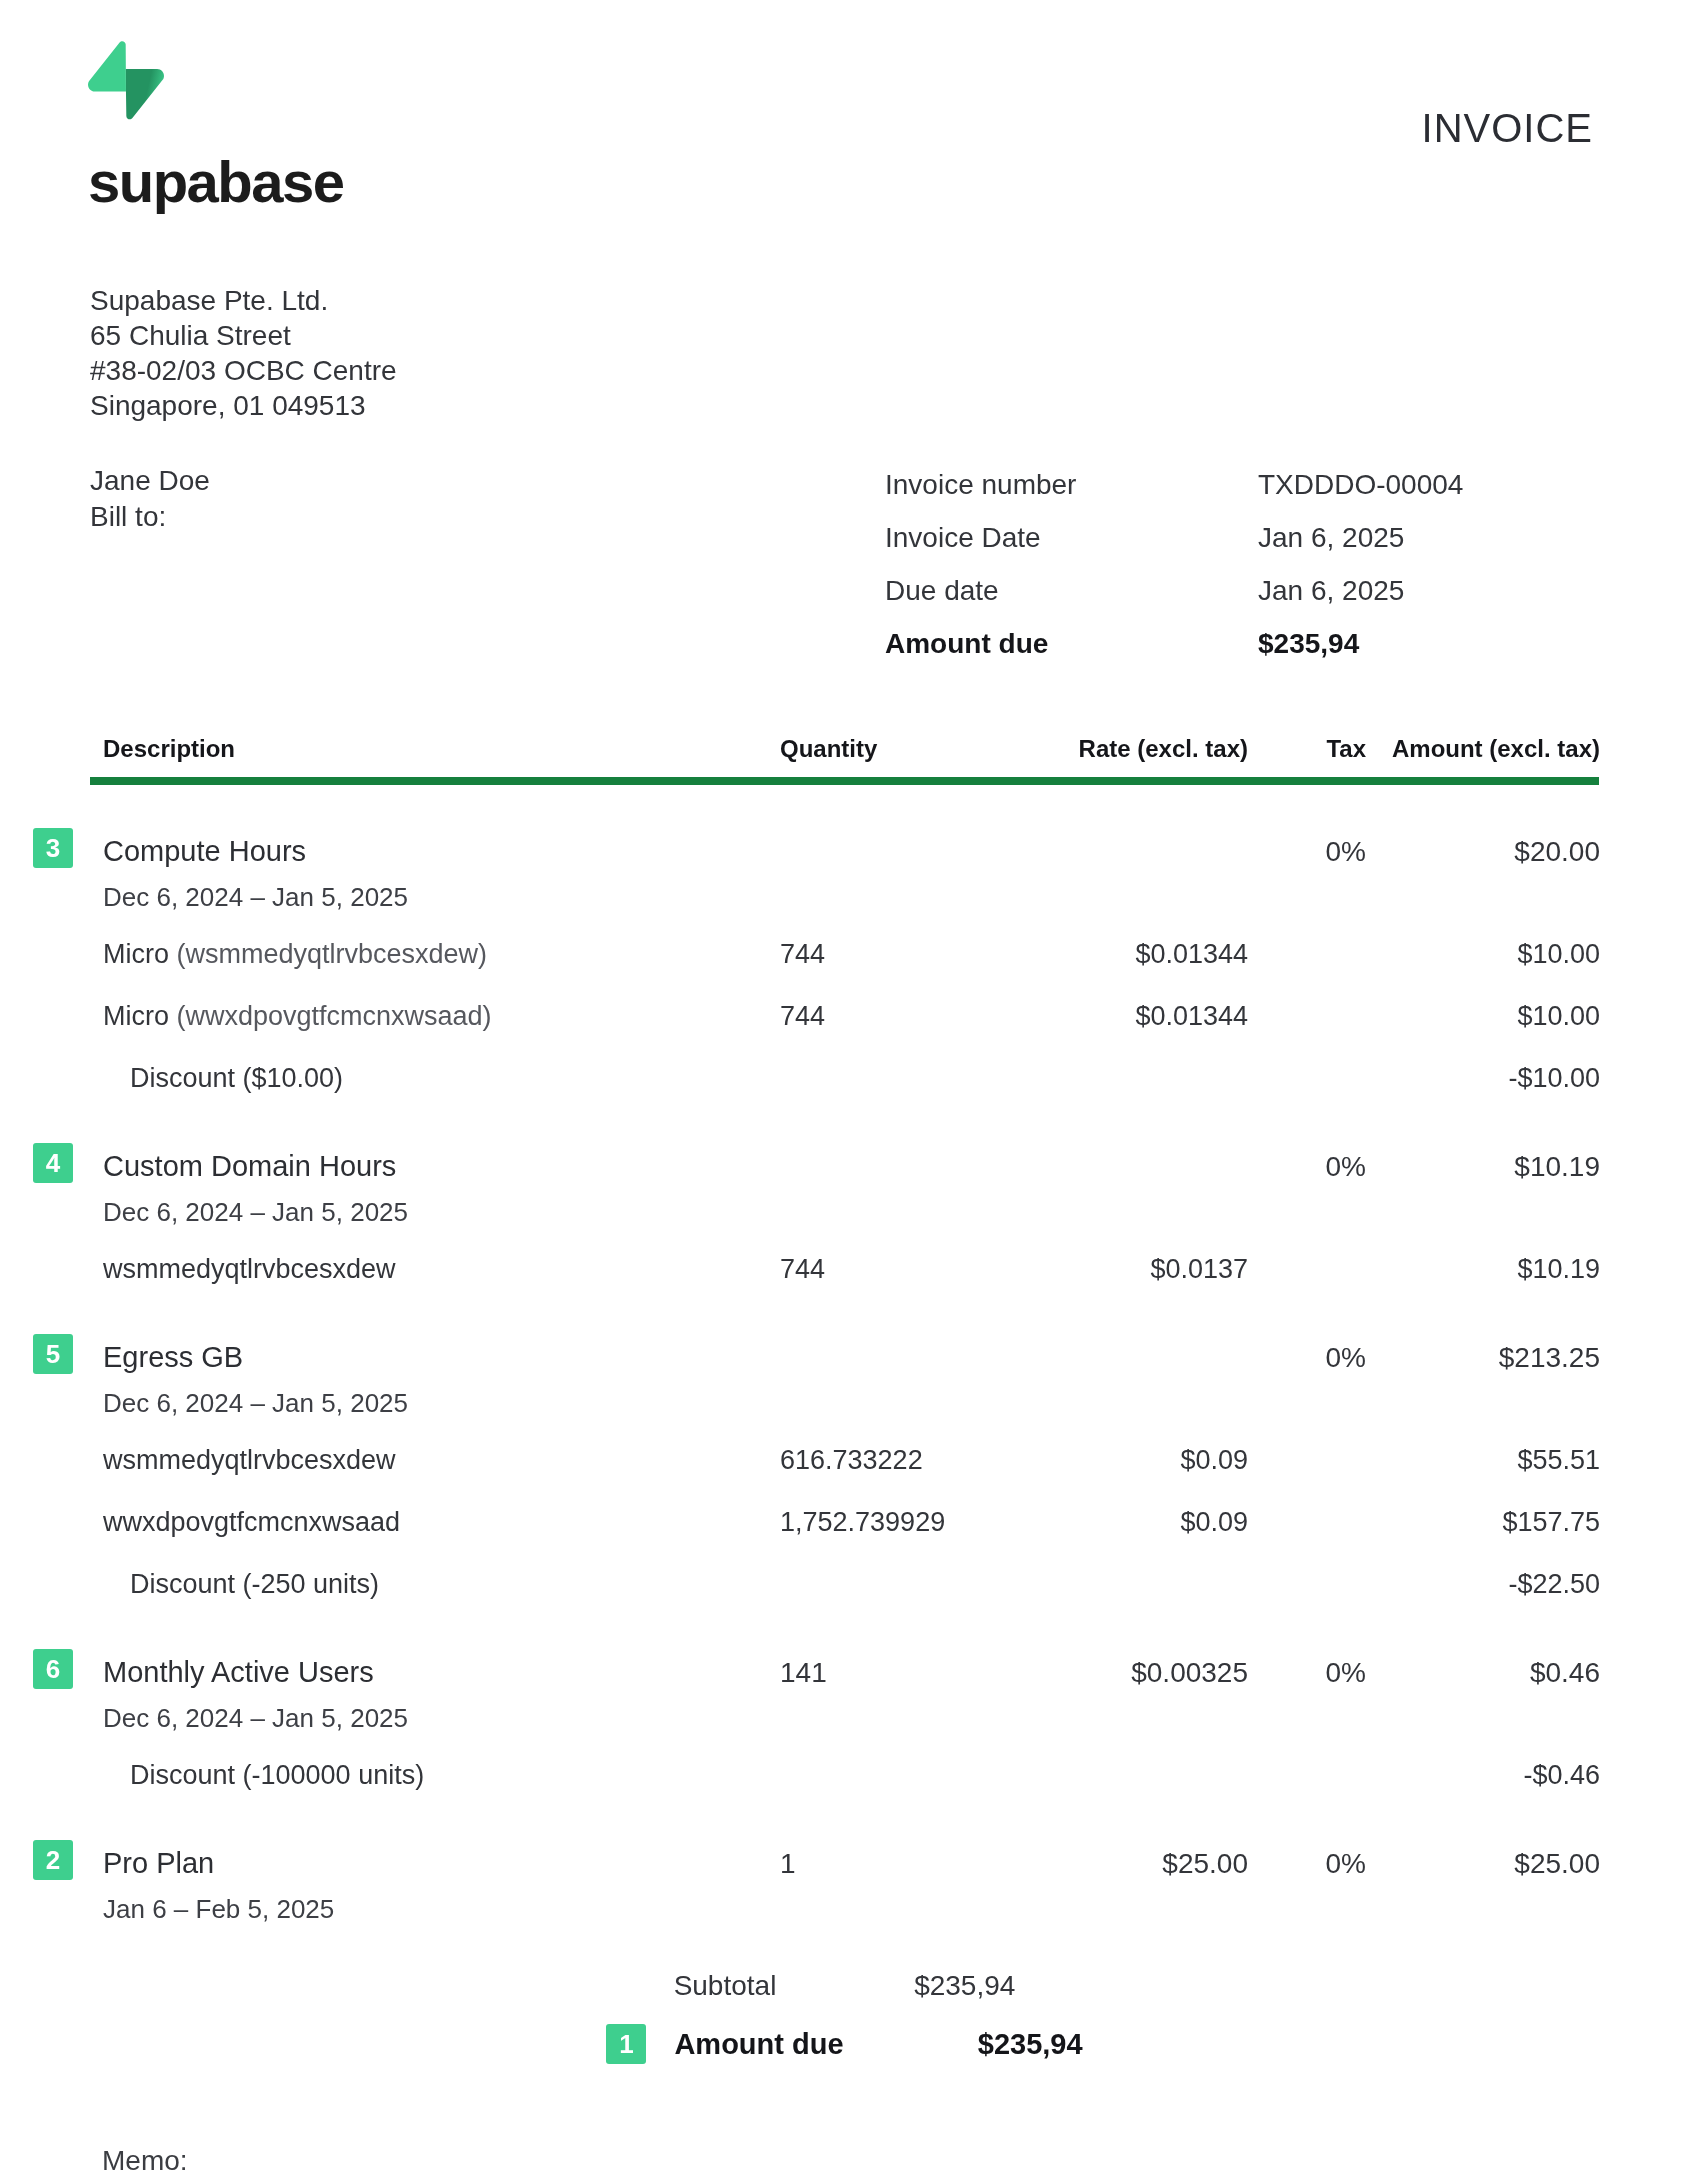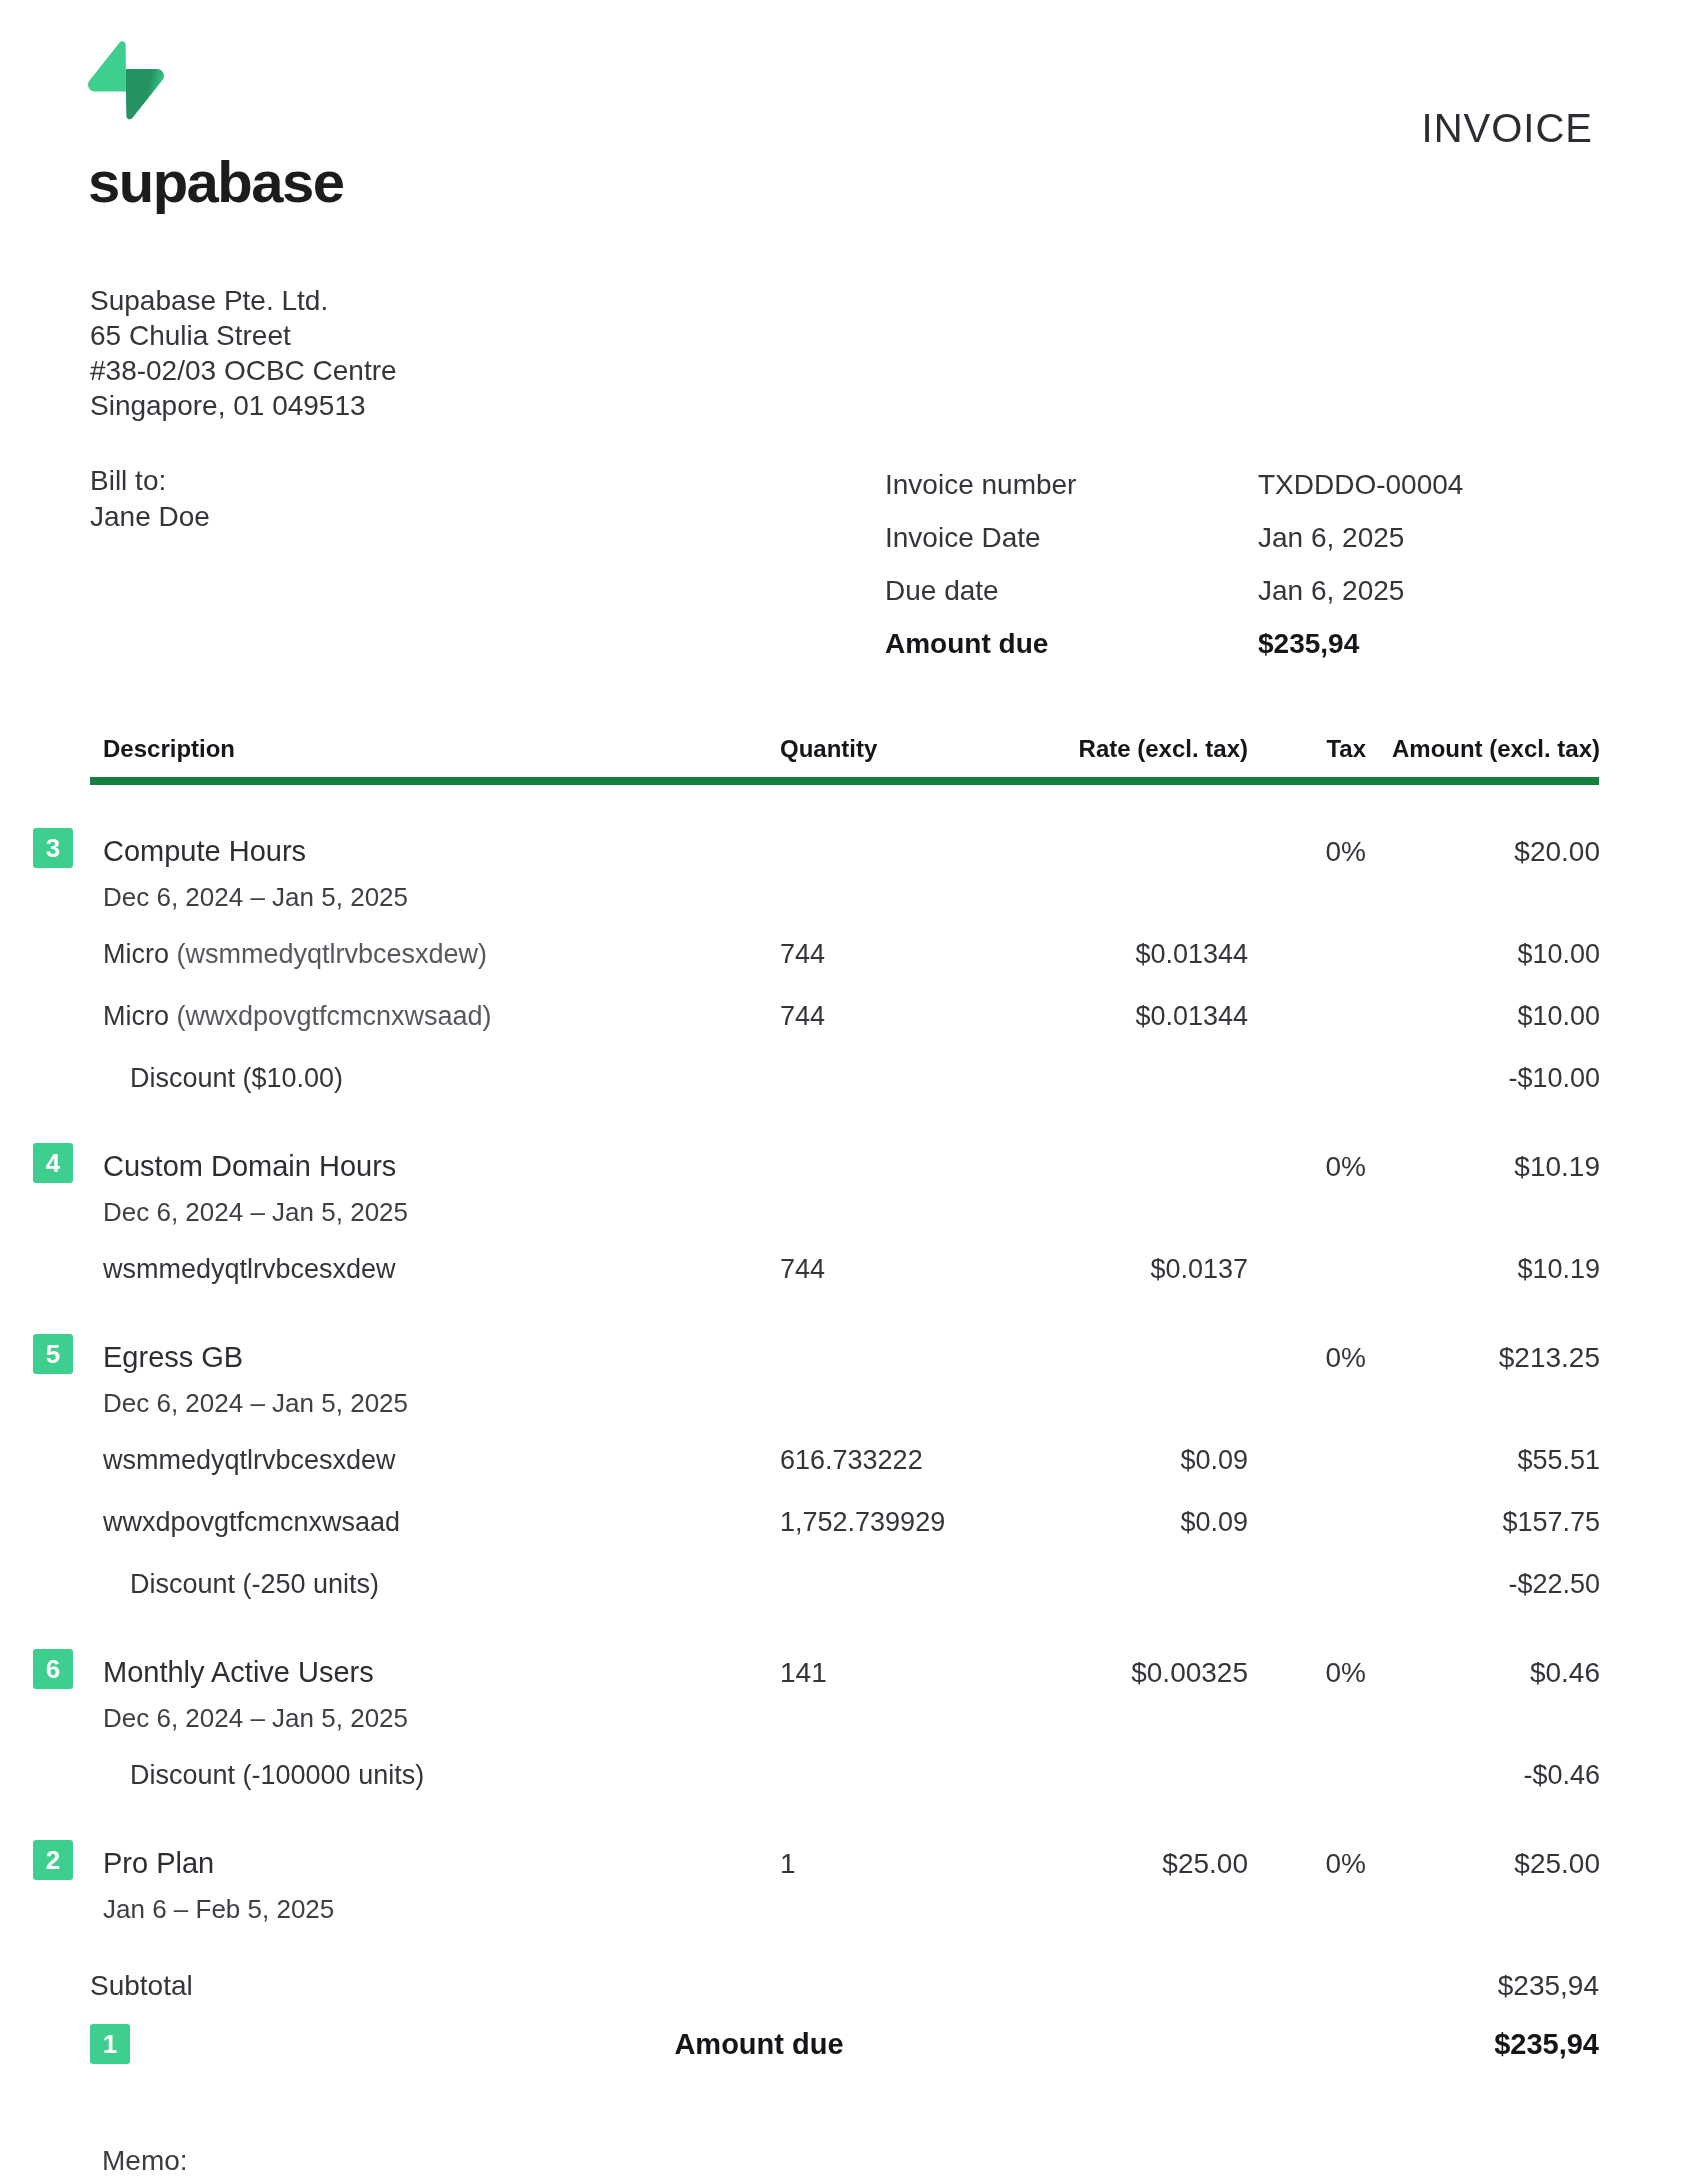--- a/index.html
+++ b/index.html
@@ -38,21 +38,21 @@
   }
   .period{padding-left:13px;margin-top:4px;font-size:26px;line-height:34px;color:#3d3f45;}
   .item-row{margin-top:22px;line-height:36px;}
   .item-row.indent .c-desc{padding-left:40px;}
   .row-name{font-size:27px;font-weight:500;color:#33353a;}
   .row-detail{font-size:27px;font-weight:400;color:#56585e;white-space:pre;}
   .num{font-size:27px;color:#33353a;}
   .head-row .num{font-size:28px;}
   
   .totals{margin-top:40px;}
-  .total-row{display:flex;justify-content:space-between;align-items:center;font-size:28px;line-height:40px;}
+  .total-row{display:flex;justify-content:center;align-items:center;font-size:28px;line-height:40px;}
   .total-value{width:239px;text-align:right;}
   .due-row{margin-top:14px;line-height:48px;}
   .due-row .due-label{font-weight:700;font-size:29px;color:#141519;margin-left:28px;}
   .due-row .total-value{font-weight:700;font-size:29px;color:#141519;}
   .due-badge{position:static;flex:0 0 auto;}
   
   .memo{margin:74px 0 0 102px;font-size:28px;line-height:37px;color:#3b3d42;}
 </style>
 </head>
 <body>
@@ -78,22 +78,22 @@
 
   <div class="address">
     <div>Supabase Pte. Ltd.</div>
     <div>65 Chulia Street</div>
     <div>#38-02/03 OCBC Centre</div>
     <div>Singapore, 01 049513</div>
   </div>
 
   <div class="billmeta">
     <div class="bill-to">
+      <div>Jane Doe</div>
       <div>Bill to:</div>
-      <div>Jane Doe</div>
     </div>
     <div class="meta">
       <div class="meta-row">
         <div class="meta-label">Invoice number</div>
         <div class="meta-value">TXDDDO-00004</div>
       </div>
       <div class="meta-row">
         <div class="meta-label">Invoice Date</div>
         <div class="meta-value">Jan 6, 2025</div>
       </div>

